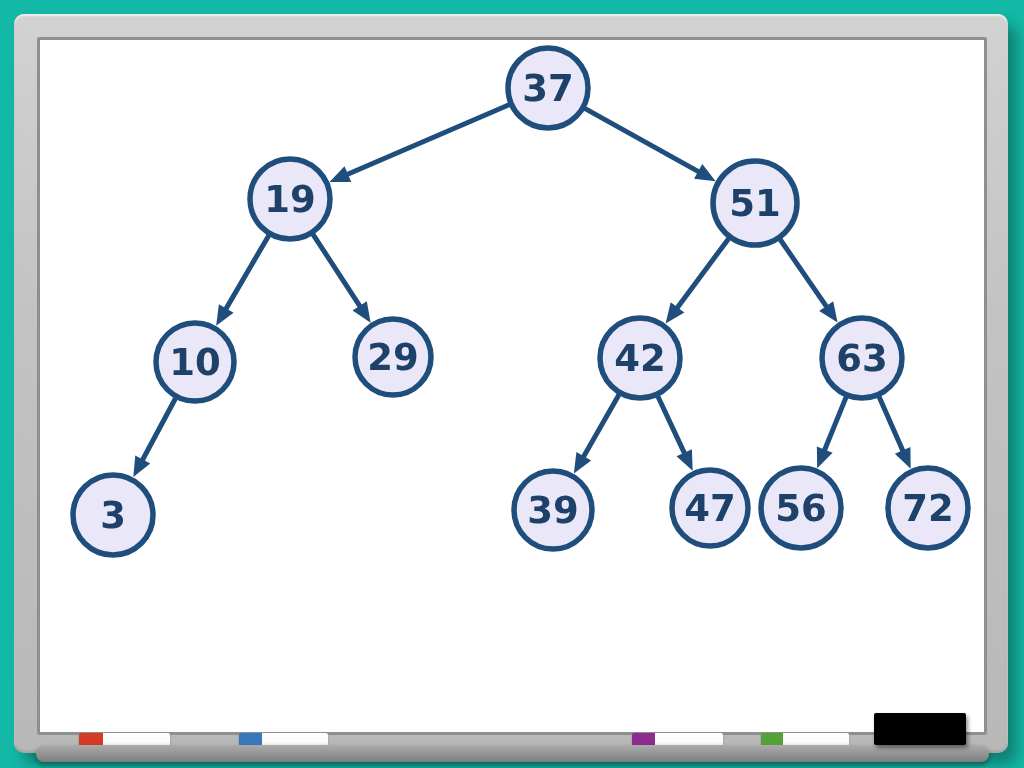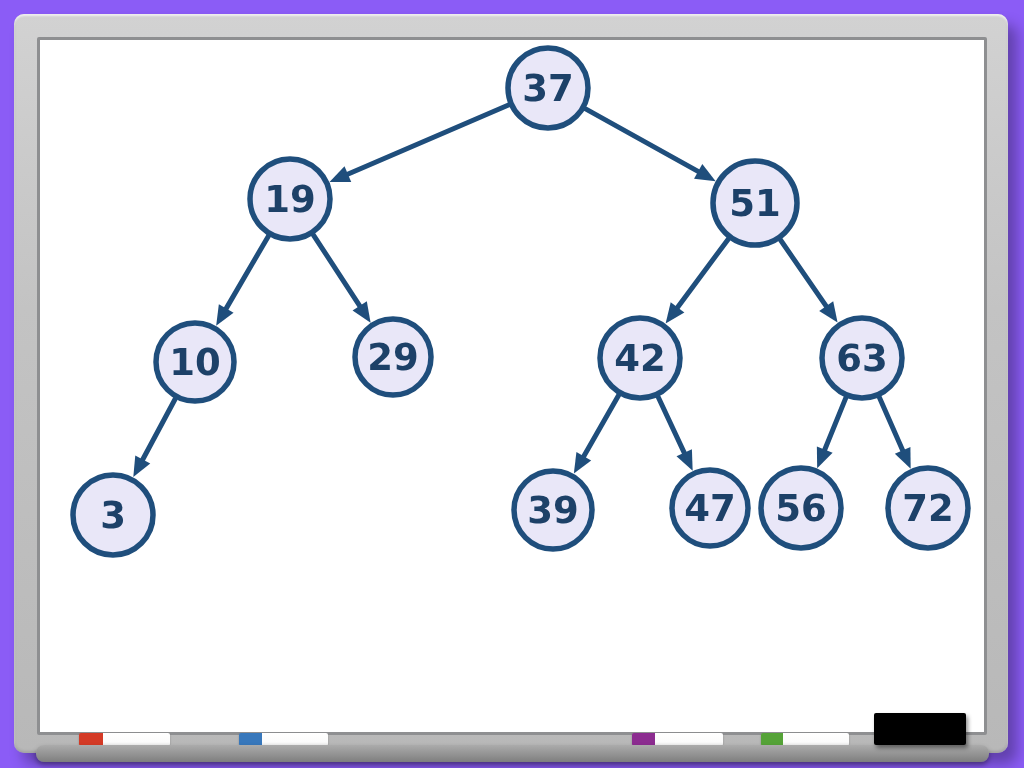--- a/index.html
+++ b/index.html
@@ -8,21 +8,21 @@
     width: 1024px;
     height: 768px;
     background: #ffffff;
     overflow: hidden;
     font-family: "DejaVu Sans", sans-serif;
   }
   .stage {
     position: relative;
     width: 1024px;
     height: 768px;
-    background: #8b5cf6;
+    background: #14b8a6;
   }
   .board-frame {
     position: absolute;
     left: 14px;
     top: 14px;
     width: 994px;
     height: 739px;
     border-radius: 10px;
     background: linear-gradient(180deg, #d2d2d2 0%, #c3c3c3 40%, #b8b8b8 100%);
     box-shadow: 9px 11px 14px rgba(0,0,0,0.30),

